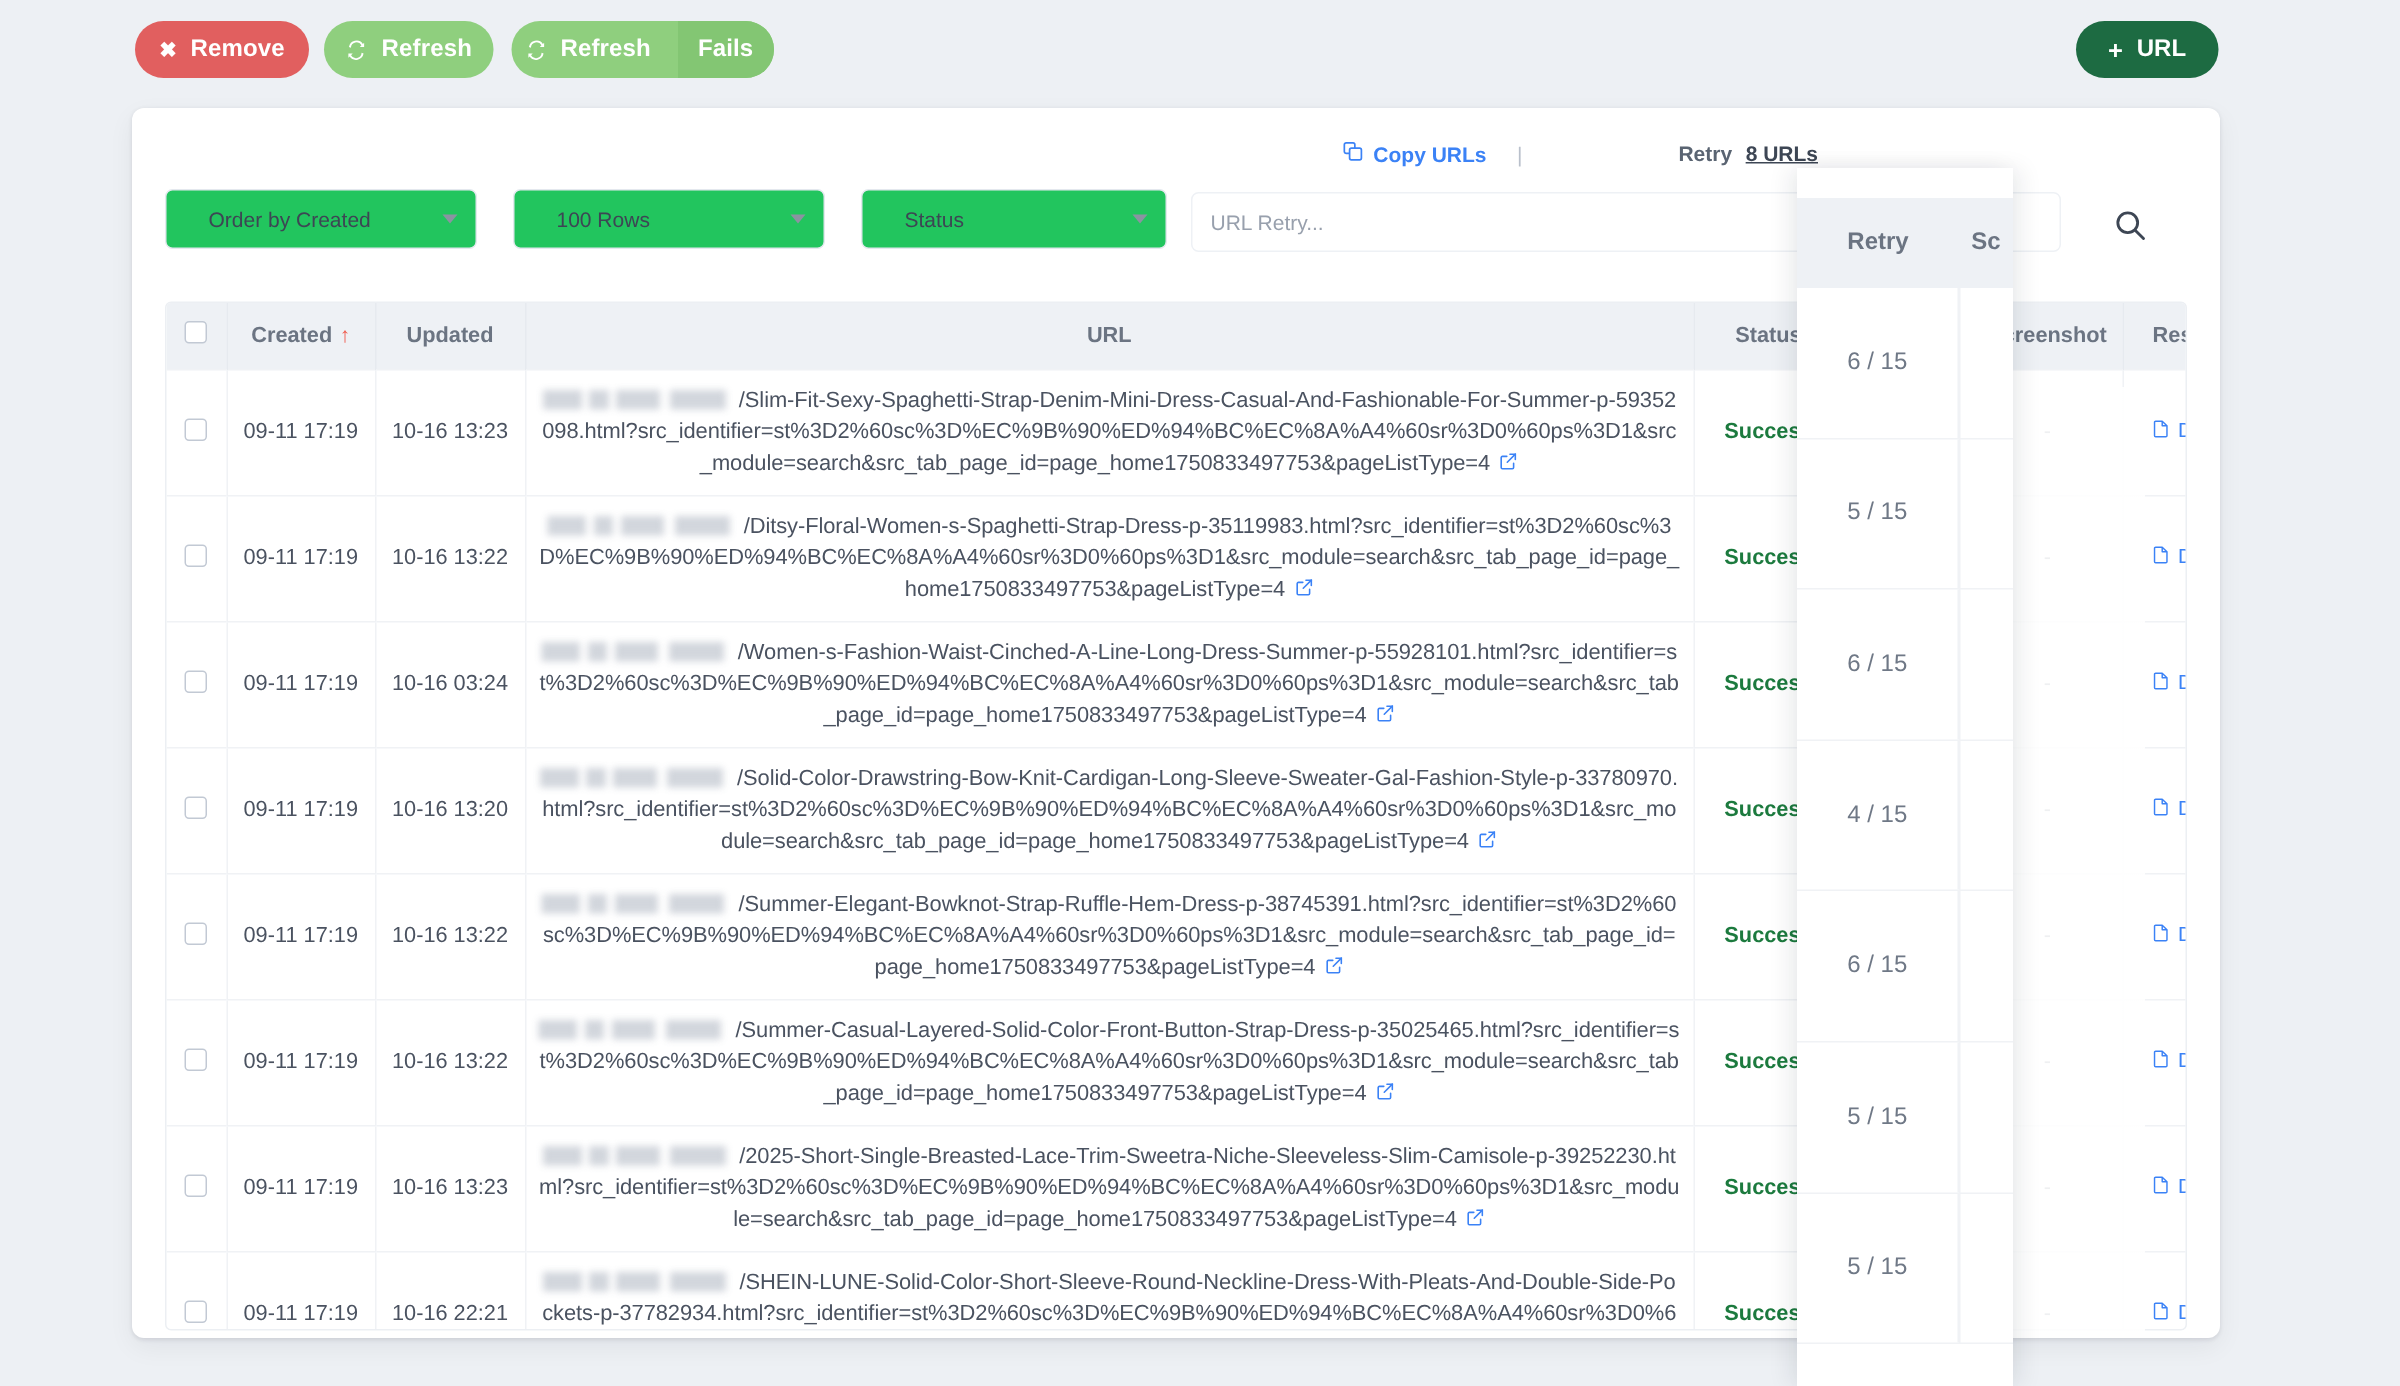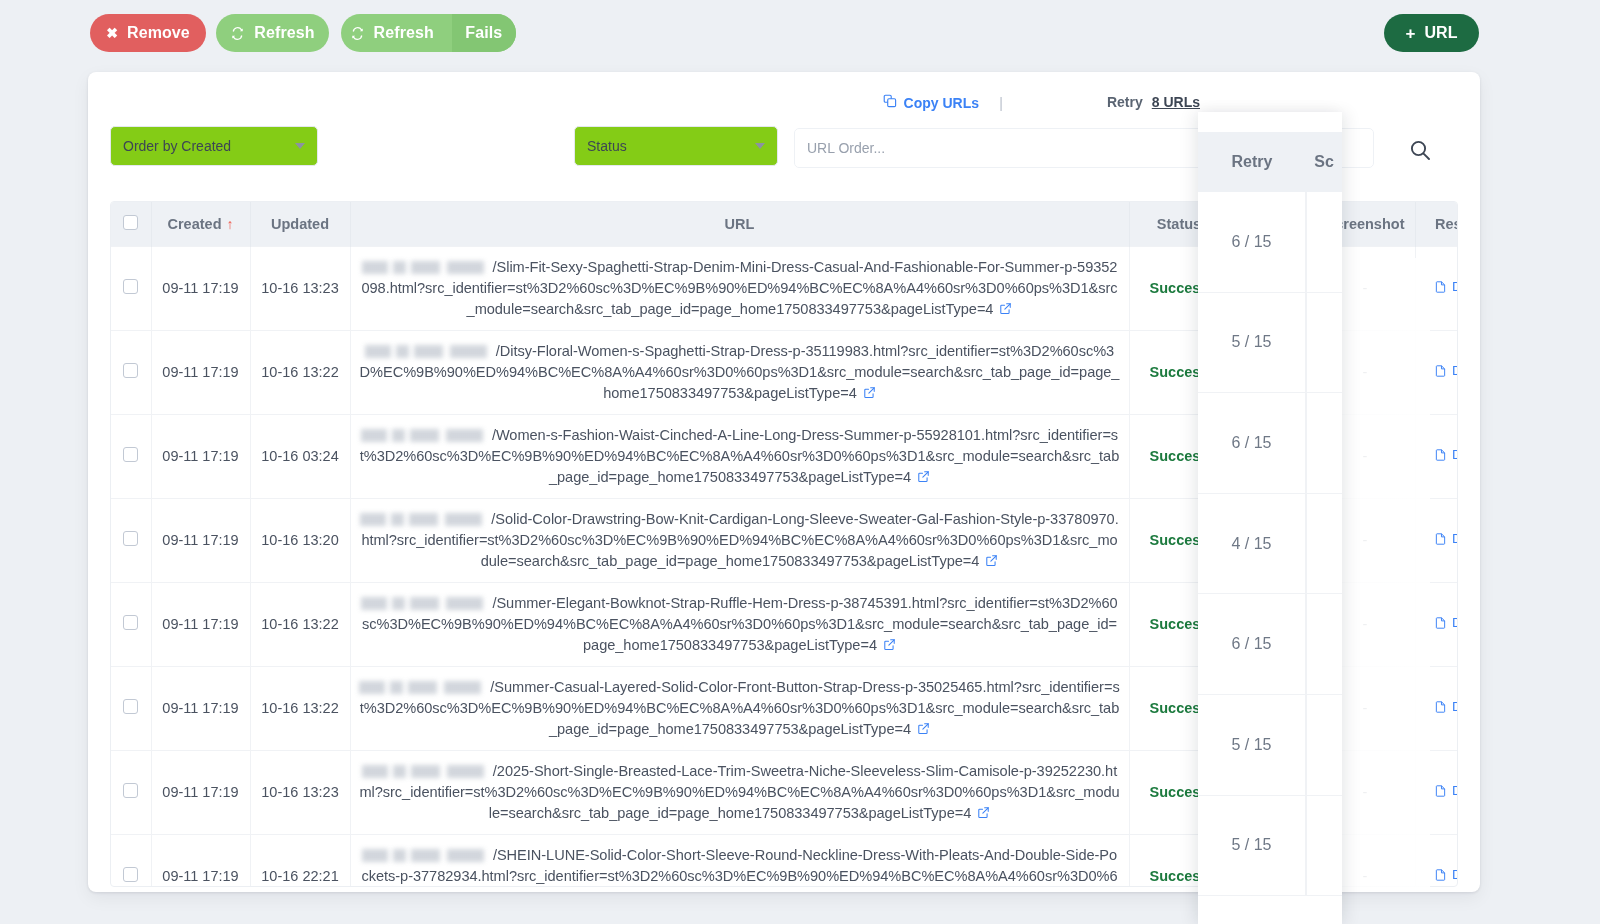--- a/index.html
+++ b/index.html
@@ -59,21 +59,21 @@
     left: 88px; top: 72px;
     width: 1392px; height: 820px;
     background: #ffffff;
     border-radius: 8px;
     box-shadow: 0 1px 3px rgba(16,24,40,.10), 0 6px 18px rgba(16,24,40,.06);
     overflow: hidden;
   }
 
   
   .card-top {
-    position: absolute; left: 4px; top: 0; width: 1132px; height: 54px;
+    position: absolute; left: 16px; top: 0; width: 1132px; height: 54px;
   }
   .copy-urls {
     position: absolute; right: 245px; top: 22px;
     display: inline-flex; align-items: center; gap: 7px;
     color: #3b82f6; font-size: 14px; font-weight: 600;
     cursor: pointer;
   }
   .sep-bar {
     position: absolute; right: 221px; top: 23px;
     color: #b9c0cb; font-size: 14px;
@@ -82,25 +82,25 @@
     position: absolute; right: 24px; top: 22px;
     font-size: 14px; color: #5a6472; font-weight: 700;
     display: inline-flex; gap: 9px; align-items: baseline;
   }
   .total-wrap .count { color: #3d4654; text-decoration: underline; }
 
   
   .filters { position: absolute; left: 0; top: 48px; width: 1392px; height: 62px; }
   .select {
     position: absolute; top: 6px; height: 40px;
-    background: #84cc16;
+    background: #22c55e;
     border: 1px solid #e4e8ee;
     border-radius: 5px;
     display: flex; align-items: center;
-    padding: 0 12px;
+    padding: 0 28px;
     font-size: 14px; color: #3d4654;
     cursor: pointer;
   }
   .select .caret {
     position: absolute; right: 12px; top: 50%; transform: translateY(-50%);
     width: 0; height: 0;
     border-left: 5px solid transparent;
     border-right: 5px solid transparent;
     border-top: 6px solid #8b93a1;
   }
@@ -317,26 +317,30 @@
         <span>Retry</span>
         <span class="count">8 URLs</span>
       </div>
     </div>
 
     <div class="filters">
       <div class="select" id="sel-order">
         <span>Order by Created</span>
         <span class="caret"></span>
       </div>
+      <div class="select" id="sel-rows">
+        <span>100 Rows</span>
+        <span class="caret"></span>
+      </div>
       <div class="select" id="sel-status">
         <span>Status</span>
         <span class="caret"></span>
       </div>
       <div class="search-box">
-        <span>URL Order...</span>
+        <span>URL Retry...</span>
       </div>
       <div class="search-btn">
         <svg viewBox="0 0 24 24" width="24" height="24" fill="none" stroke="#3d4654" stroke-width="1.9" stroke-linecap="round">
           <circle cx="10.5" cy="10.5" r="6.6"></circle>
           <line x1="15.6" y1="15.6" x2="21" y2="21"></line>
         </svg>
       </div>
     </div>
 
     <div class="table-wrap">

